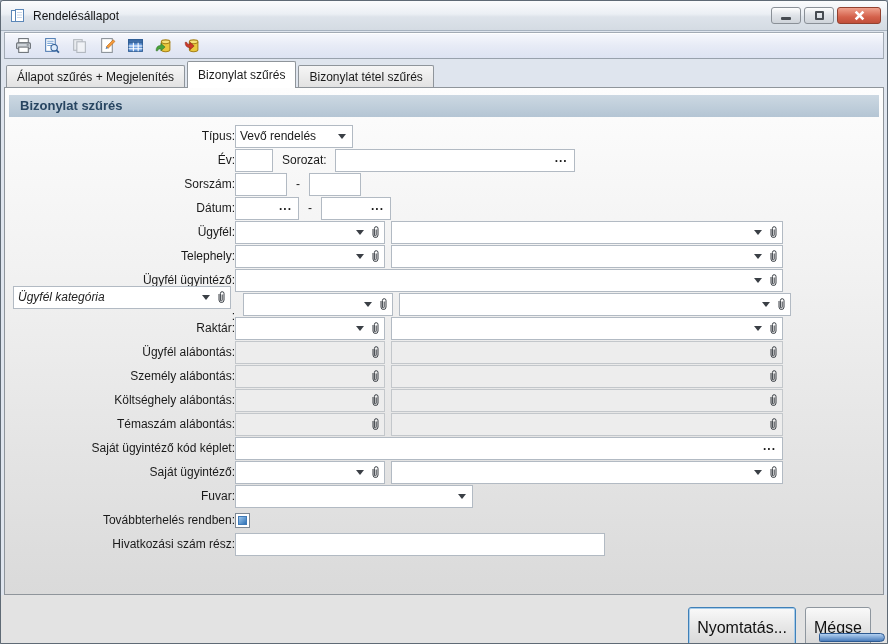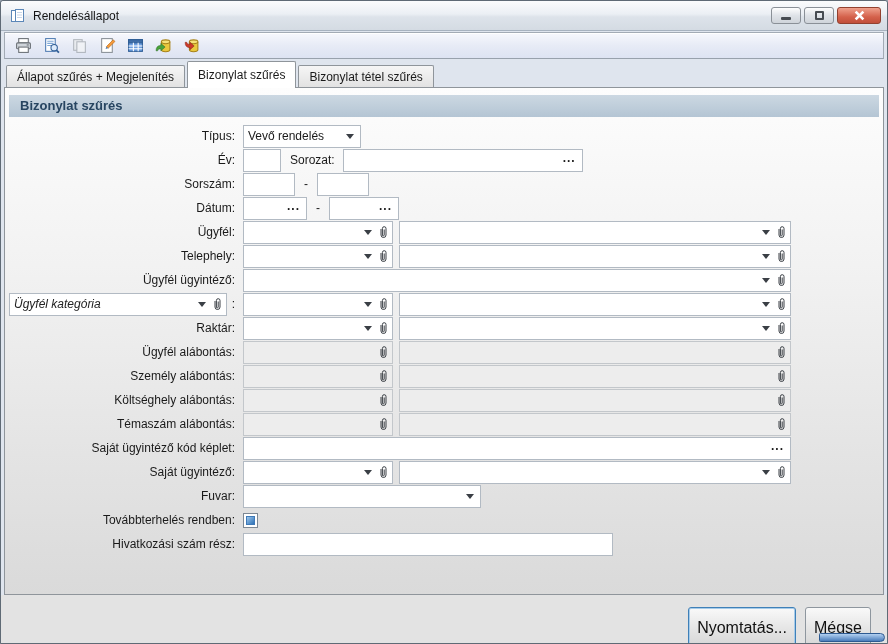--- a/index.html
+++ b/index.html
@@ -63,22 +63,22 @@
   }
   .group-header{
     margin:7px 4px 9px; height:22px; line-height:22px; padding-left:11px;
     background:linear-gradient(180deg,#ccd8e2,#b4c5d4);
     color:#274561; font-weight:bold; font-size:13px;
   }
 
   
   .form{ padding-left:4px; }
   .row{ display:flex; align-items:center; height:20px; margin-bottom:4px; }
-  .lbl{ width:226px; text-align:right; margin-right:8px; white-space:nowrap; }
-  .lblcell{ width:226px; margin-right:8px; display:flex; align-items:center; }
+  .lbl{ width:226px; text-align:right; white-space:nowrap; }
+  .lblcell{ width:226px; margin-right:8px; display:flex; align-items:center;flex-direction:column; }
   .lblcell .colon{ margin-left:auto; padding-left:4px; }
   .inline-lbl{ margin:0 8px 0 9px; white-space:nowrap; }
   .dash{ margin:0 9px; }
 
   .fld{
     height:23px; border:1px solid #b2bac3; background:#fff;
     display:flex; align-items:center; padding-left:4px; overflow:hidden;
   }
   .fld .sp{ flex:1; }
   .fld.dis{ background:#ededed; border-color:#c3c7cb; }

